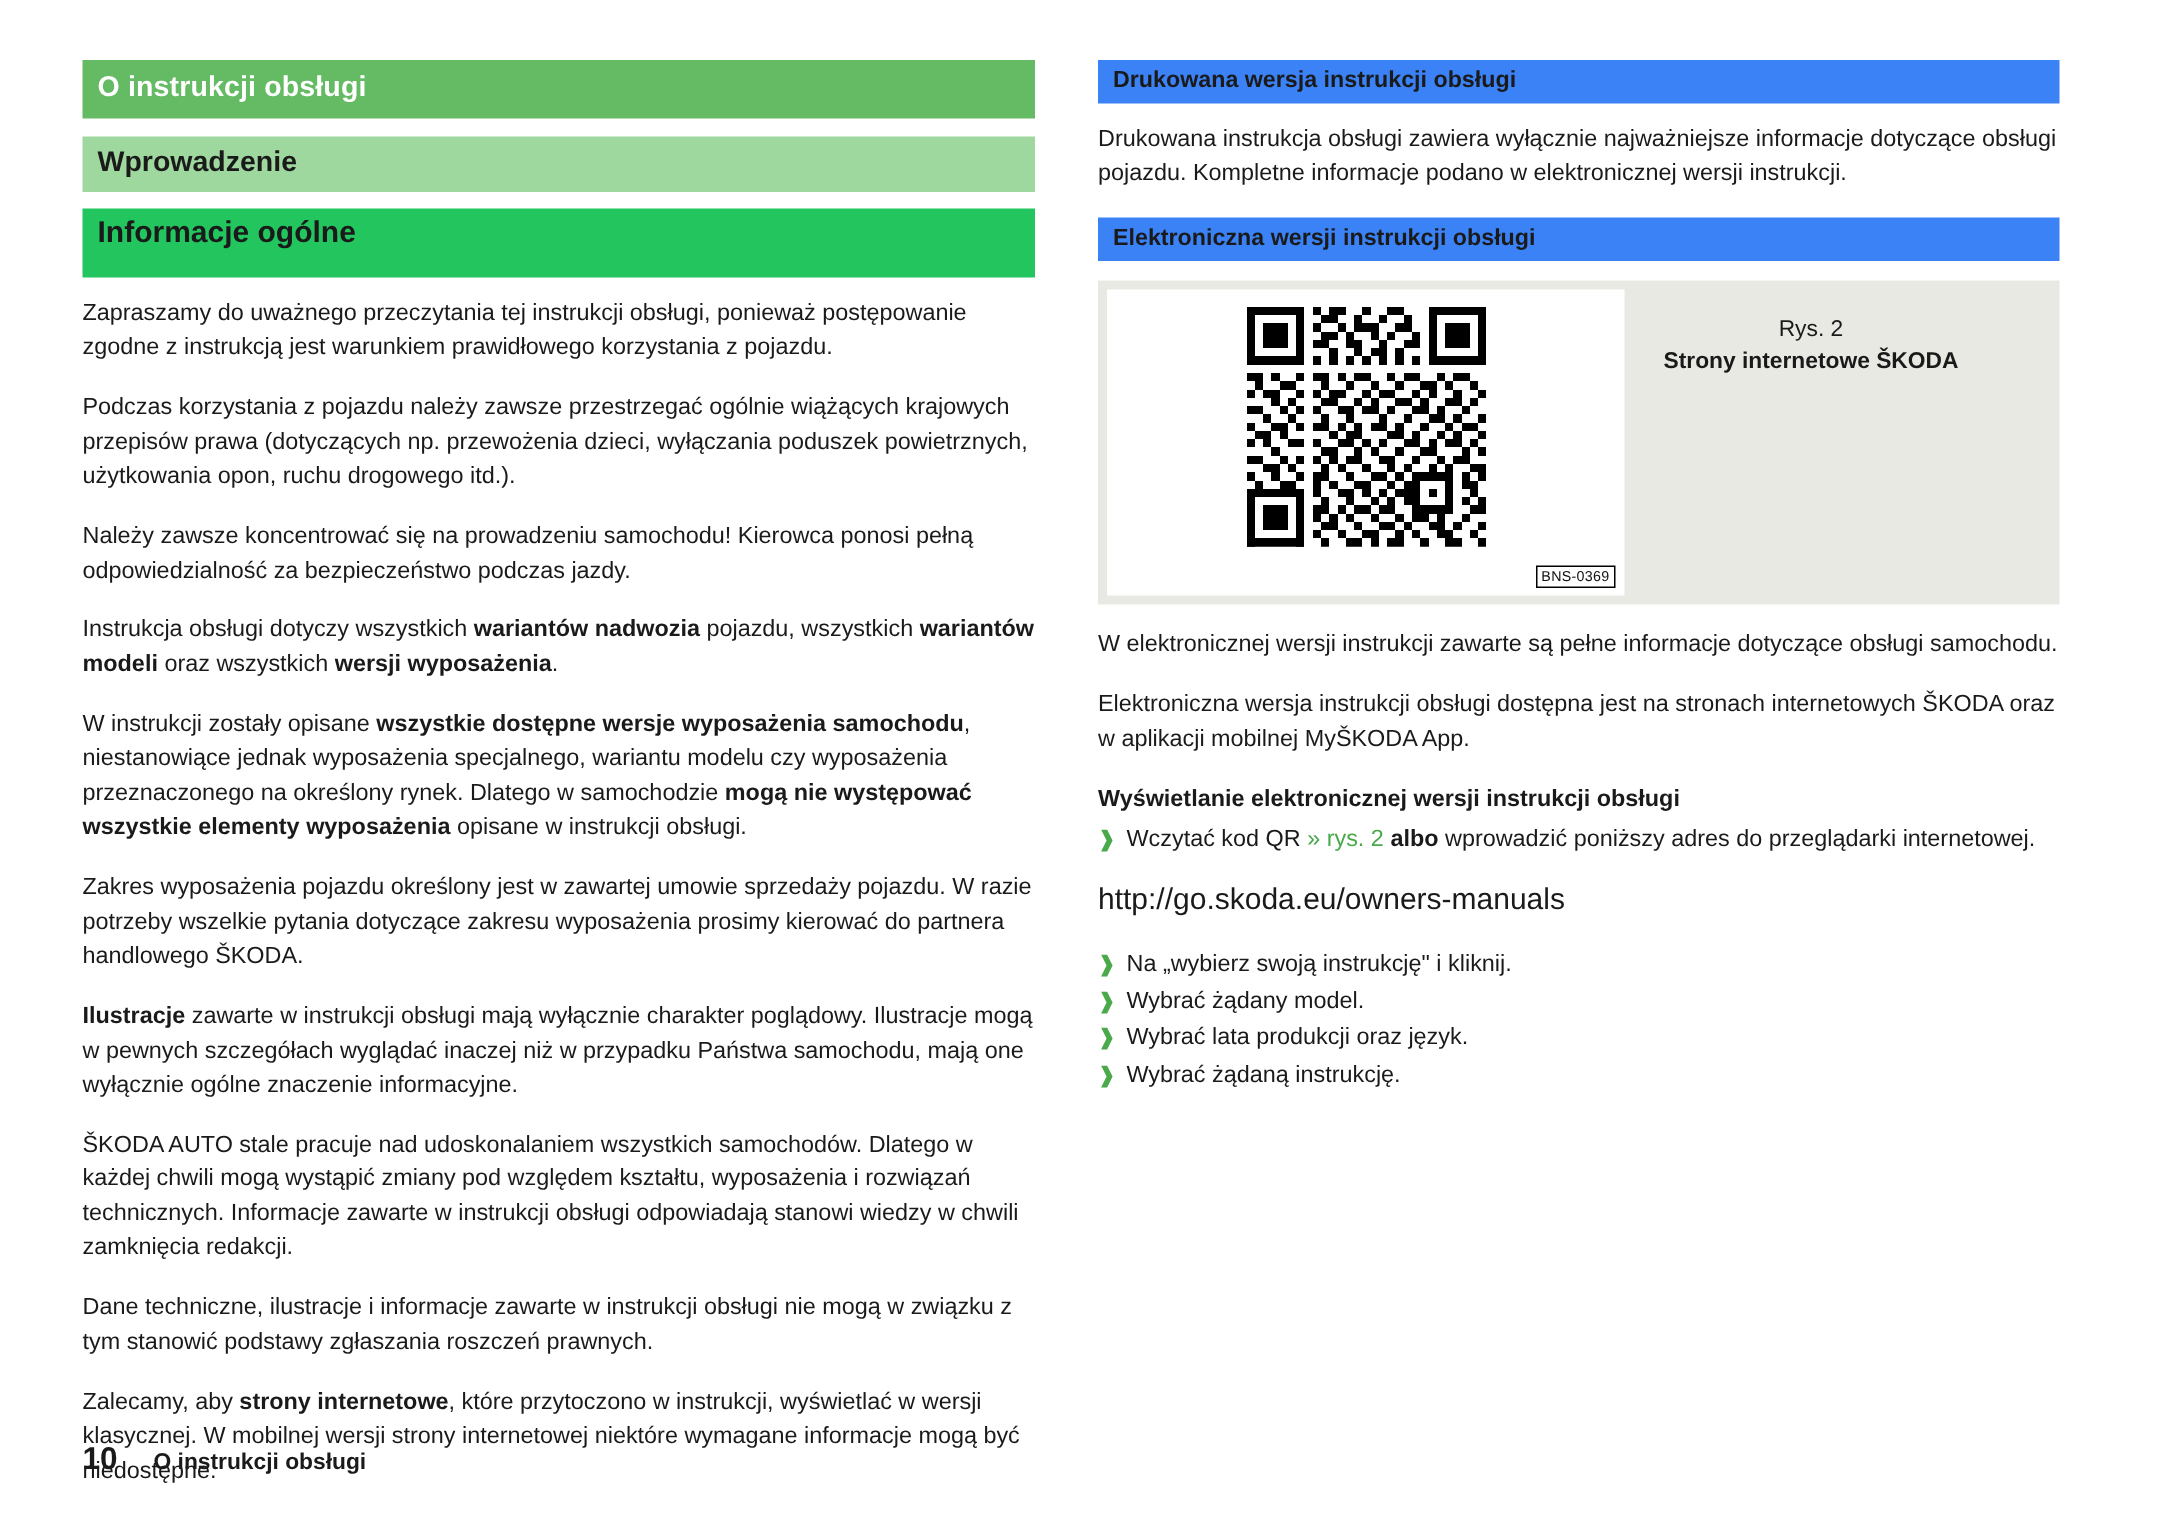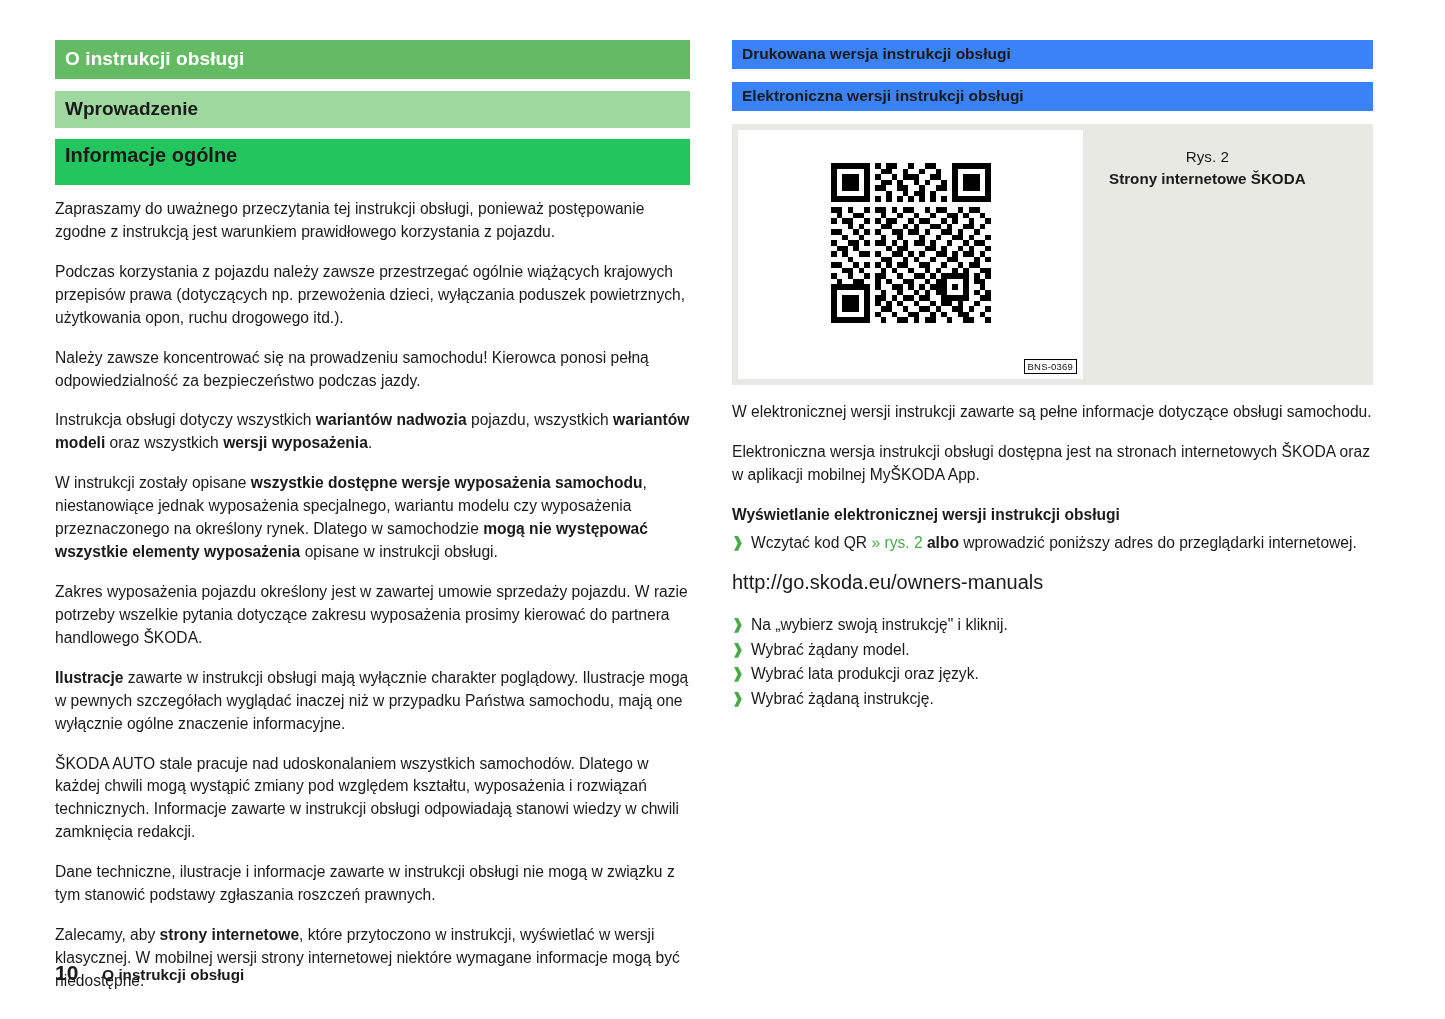--- a/index.html
+++ b/index.html
@@ -122,21 +122,21 @@
 
   
   .figure {
     display: flex;
     background: #e9e9e4;
     margin: 0 0 16px 0;
     border: 0;
   }
   .figure-img {
     width: 345px;
-    height: 249px;
+    height: 204px;
     background: #ffffff;
     position: relative;
     margin: 6px 0 6px 6px;
     box-sizing: border-box;
   }
   .qr-wrap {
     position: absolute;
     left: 50%;
     top: 46%;
     transform: translate(-50%, -50%);
@@ -214,20 +214,21 @@
       <p class="body">Dane techniczne, ilustracje i informacje zawarte w instrukcji obsługi nie mogą w związku z tym stanowić podstawy zgłaszania roszczeń prawnych.</p>
 
       <p class="body"><span>Zalecamy, aby </span><b>strony internetowe</b><span>, które przytoczono w instrukcji, wyświetlać w wersji klasycznej. W mobilnej wersji strony internetowej niektóre wymagane informacje mogą być niedostępne.</span></p>
 
     </div>
 
     <div class="col col-right">
 
       <div class="h3-right">Drukowana wersja instrukcji obsługi</div>
 
+      <p class="body">Drukowana instrukcja obsługi zawiera wyłącznie najważniejsze informacje dotyczące obsługi pojazdu. Kompletne informacje podano w elektronicznej wersji instrukcji.</p>
 
       <div class="h3-right">Elektroniczna wersji instrukcji obsługi</div>
 
       <div class="figure">
         <div class="figure-img">
           <div class="qr-wrap">
             <svg width="160" height="160" viewBox="0 0 29 29" shape-rendering="crispEdges" aria-label="QR code">
               <rect width="29" height="29" fill="#ffffff"></rect>
               <g fill="#000000">
 

